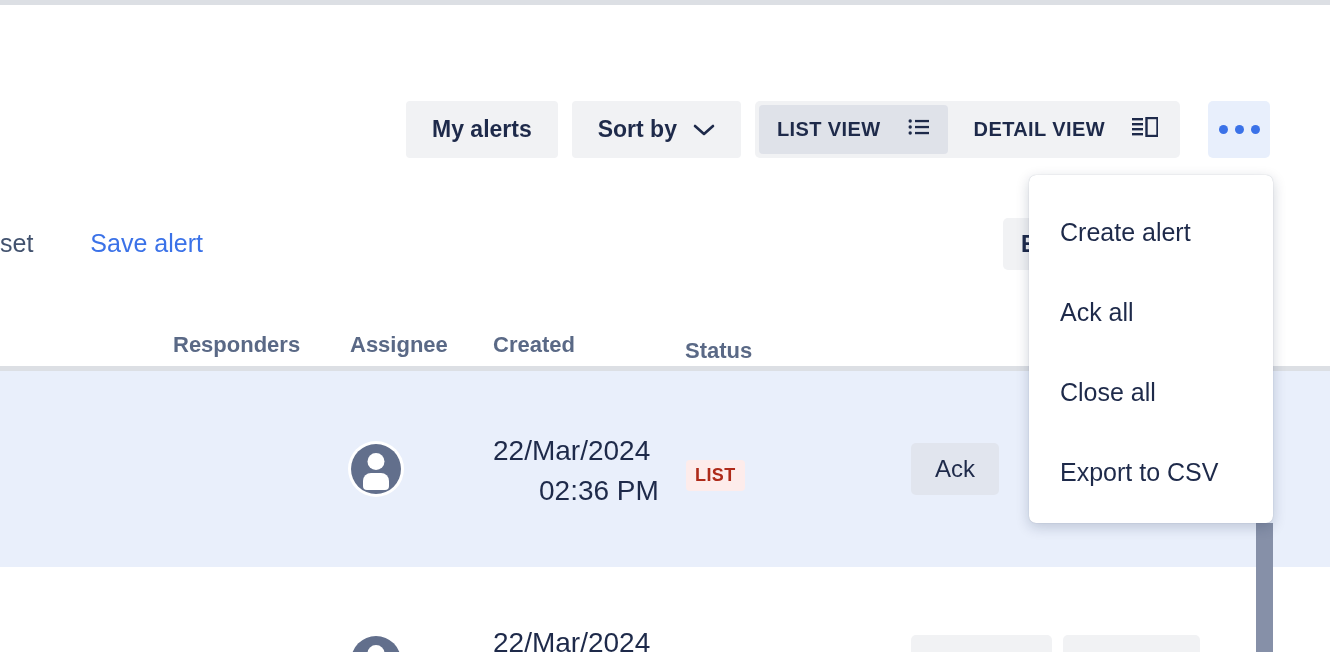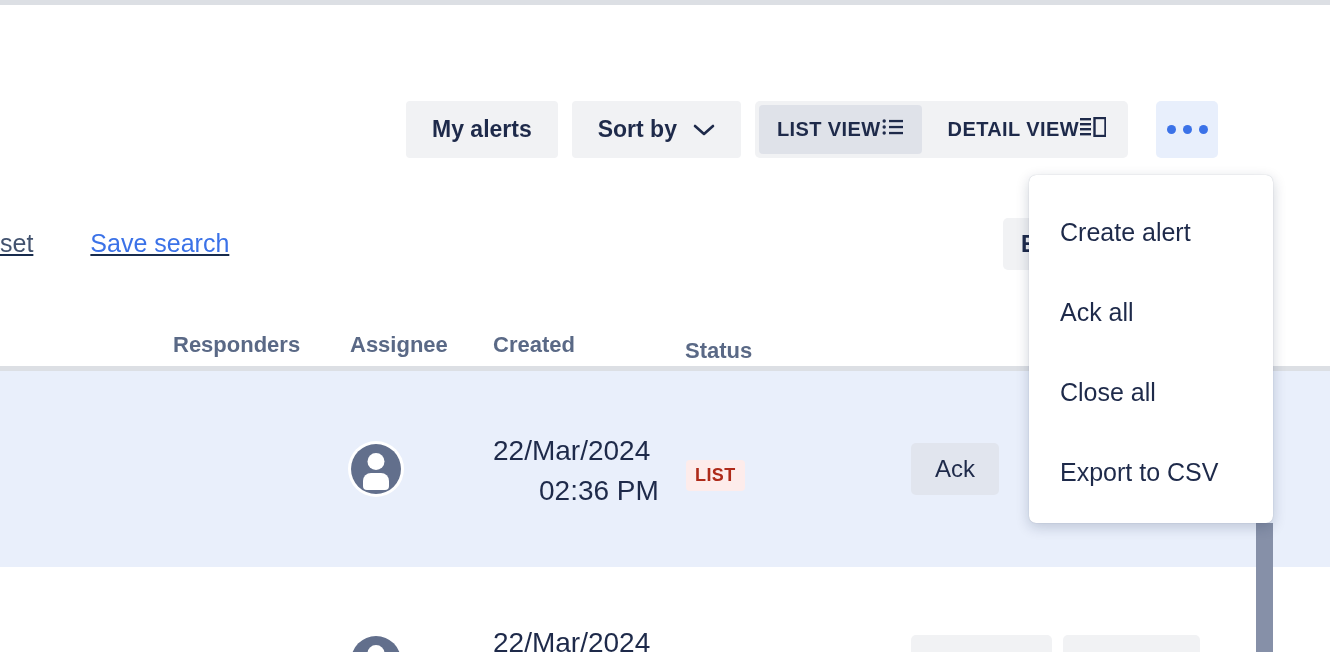--- a/index.html
+++ b/index.html
@@ -65,21 +65,21 @@
     align-items: center;
     background: #f1f2f4;
     border-radius: 5px;
     padding: 0;
   }
   .view-btn {
     height: 49px;
     margin: 4px 4px;
     display: flex;
     align-items: center;
-    gap: 1px;
+    gap: 27px;
     padding: 11px 18px;
     border: none;
     background: transparent;
     border-radius: 4px;
     font-family: "Liberation Sans", sans-serif;
     font-size: 20px;
     font-weight: 700;
     letter-spacing: 0.4px;
     color: #1e2a4a;
     white-space: nowrap;
@@ -108,21 +108,20 @@
     background: #3b72e8;
   }
 
   
   .filter-row {
     position: absolute;
     left: 0; top: 222px;
     height: 42px;
     display: flex;
     align-items: center;
-    text-decoration: underline;
   }
   .reset-link {
     font-size: 25px;
     color: #42526e;
     margin-left: 0px;
     padding-left: 0;
     cursor: pointer;
   }
   .save-link {
     font-size: 25px;
@@ -328,21 +327,21 @@
 
     <button class="more-btn">
       <span class="dot"></span>
       <span class="dot"></span>
       <span class="dot"></span>
     </button>
   </div>
 
   <div class="filter-row">
     <span class="reset-link">set</span>
-    <span class="save-link">Save search</span>
+    <span class="save-link">Save alert</span>
   </div>
 
   <button class="hidden-btn">
     <span>E</span>
   </button>
 
   <div class="table-head">
     <span class="th" style="left:173px; top:10px;">Responders</span>
     <span class="th" style="left:350px; top:10px;">Assignee</span>
     <span class="th" style="left:493px; top:10px;">Created</span>

